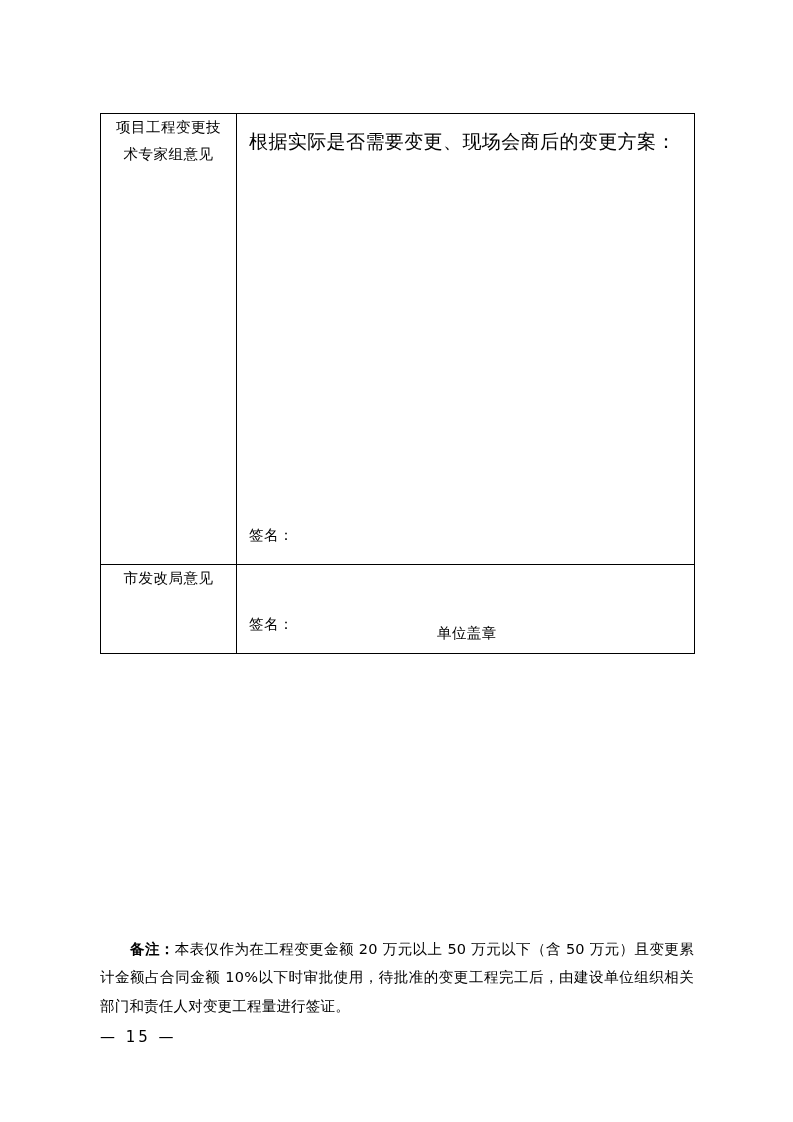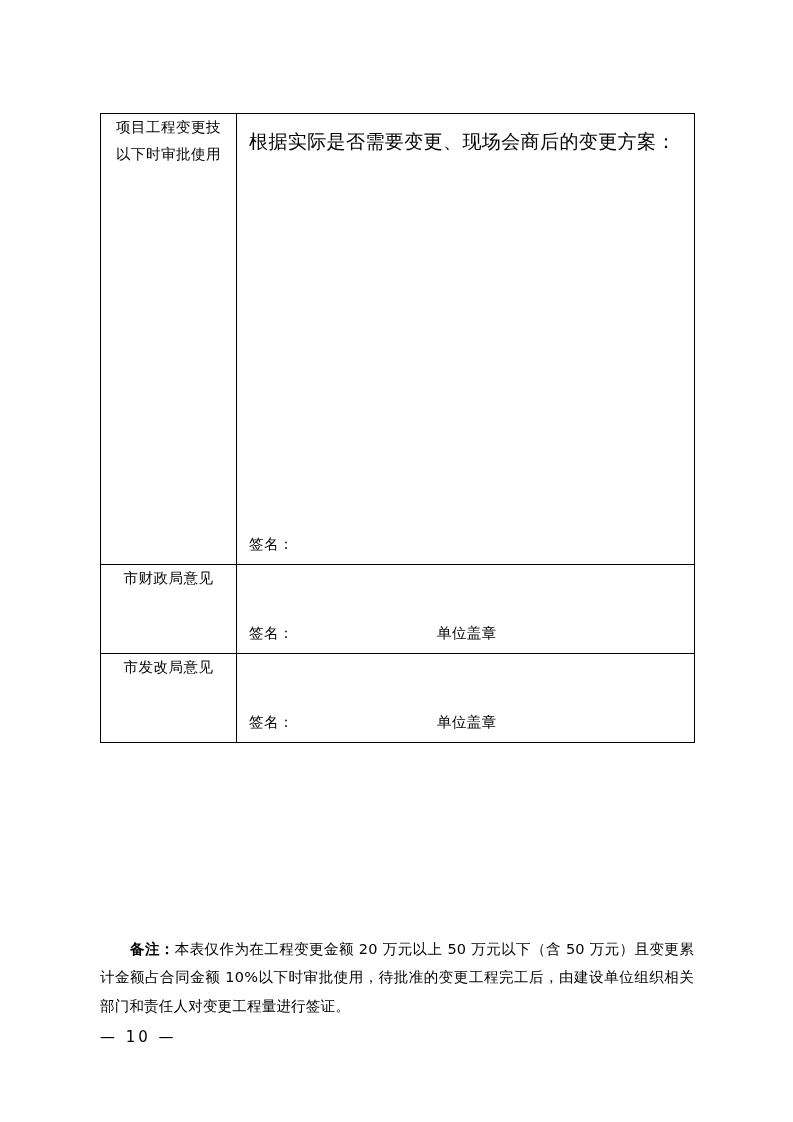--- a/index.html
+++ b/index.html
@@ -59,21 +59,21 @@
     line-height: 1.8;
   }
   .body-top-text {
     padding: 10px 0 0 12px;
     font-size: 19px;
     letter-spacing: 0.4px;
   }
   .sign-line {
     position: absolute;
     left: 12px;
-    bottom: 7px;
+    bottom: 16px;
     font-size: 14.5px;
     letter-spacing: 0.4px;
   }
   .seal-line {
     position: absolute;
     left: 200px;
     bottom: 7px;
     font-size: 14.5px;
     letter-spacing: 0.4px;
   }
@@ -113,51 +113,42 @@
 </head>
 <body>
 
 <div class="page">
 
   <table class="form-table">
     <tbody>
       <tr class="row-expert">
         <td class="col-label label-cell">
           <span class="l1">项目工程变更技</span>
-          <span class="l2">以下时审批使用</span>
+          <span class="l2">术专家组意见</span>
         </td>
         <td class="col-body body-cell">
           <div class="body-top-text">根据实际是否需要变更、现场会商后的变更方案：</div>
           <div class="sign-line">签名：</div>
         </td>
       </tr>
 
-      <tr class="row-finance">
-        <td class="col-label label-cell">
-          <span class="l1">市财政局意见</span>
-        </td>
-        <td class="col-body body-cell">
-          <div class="sign-line">签名：</div>
-          <div class="seal-line">单位盖章</div>
-        </td>
-      </tr>
 
       <tr class="row-ndrc">
         <td class="col-label label-cell">
           <span class="l1">市发改局意见</span>
         </td>
         <td class="col-body body-cell">
           <div class="sign-line">签名：</div>
           <div class="seal-line">单位盖章</div>
         </td>
       </tr>
 
 
     </tbody>
   </table>
 
   <div class="note">
     <span class="indent"></span><b>备注：</b><span>本表仅作为在工程变更金额 20 万元以上 50 万元以下（含 50 万元）且变更累计金额占合同金额 10%以下时审批使用，待批准的变更工程完工后，由建设单位组织相关部门和责任人对变更工程量进行签证。</span>
   </div>
 
-  <div class="page-number">— 10 —</div>
+  <div class="page-number">— 15 —</div>
 
 </div>
 
 </body></html>

